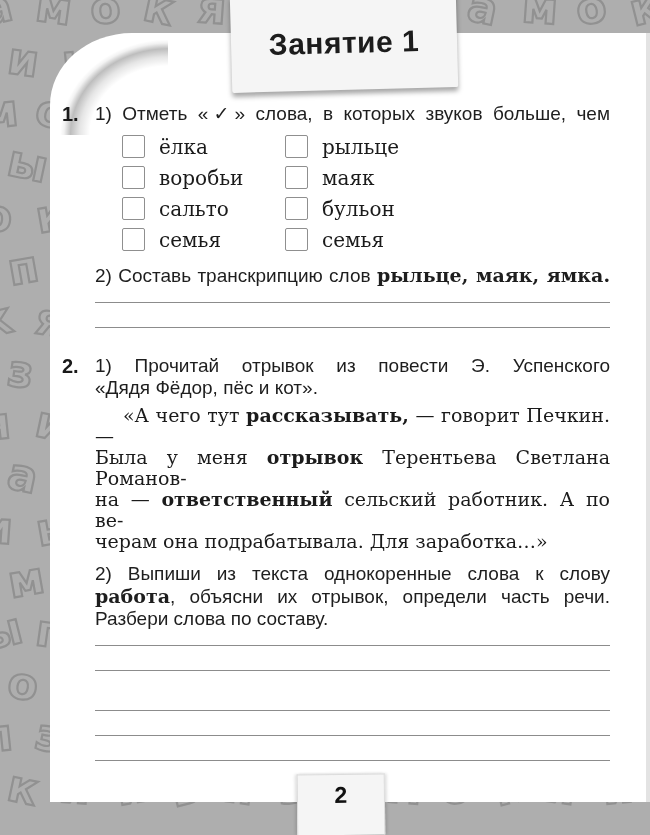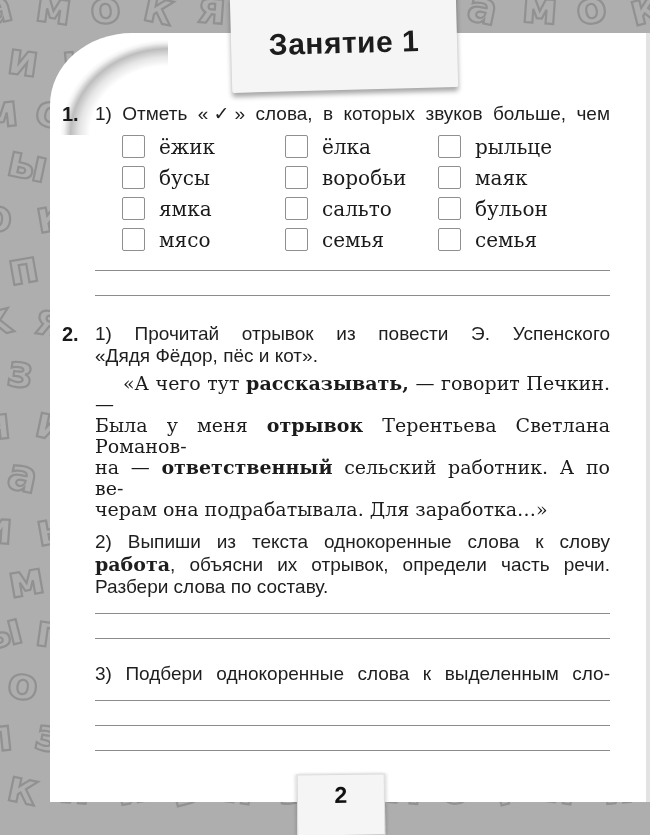--- a/index.html
+++ b/index.html
@@ -313,71 +313,56 @@
     <div id="exercises">
         <div class="ex">
           <span class="ex-num">1.</span>
           <div class="para instruction">
             <div class="ln j"><span>1) Отметь «✓» слова, в которых звуков больше, чем</span></div>
           </div>
           <div class="grid">
             <div class="gcol">
               <div class="grow">
                 <div class="cb"></div>
-                <span class="word">ёжик</span>
-              </div>
-              <div class="grow">
-                <div class="cb"></div>
-                <span class="word">бусы</span>
-              </div>
-              <div class="grow">
-                <div class="cb"></div>
-                <span class="word">ямка</span>
-              </div>
-              <div class="grow">
-                <div class="cb"></div>
-                <span class="word">мясо</span>
+                <span class="word">ёлка</span>
+              </div>
+              <div class="grow">
+                <div class="cb"></div>
+                <span class="word">воробьи</span>
+              </div>
+              <div class="grow">
+                <div class="cb"></div>
+                <span class="word">сальто</span>
+              </div>
+              <div class="grow">
+                <div class="cb"></div>
+                <span class="word">семья</span>
               </div>
             </div>
             <div class="gcol">
               <div class="grow">
                 <div class="cb"></div>
-                <span class="word">ёлка</span>
-              </div>
-              <div class="grow">
-                <div class="cb"></div>
-                <span class="word">воробьи</span>
-              </div>
-              <div class="grow">
-                <div class="cb"></div>
-                <span class="word">сальто</span>
+                <span class="word">рыльце</span>
+              </div>
+              <div class="grow">
+                <div class="cb"></div>
+                <span class="word">маяк</span>
+              </div>
+              <div class="grow">
+                <div class="cb"></div>
+                <span class="word">бульон</span>
               </div>
               <div class="grow">
                 <div class="cb"></div>
                 <span class="word">семья</span>
               </div>
             </div>
-            <div class="gcol">
-              <div class="grow">
-                <div class="cb"></div>
-                <span class="word">рыльце</span>
-              </div>
-              <div class="grow">
-                <div class="cb"></div>
-                <span class="word">маяк</span>
-              </div>
-              <div class="grow">
-                <div class="cb"></div>
-                <span class="word">бульон</span>
-              </div>
-              <div class="grow">
-                <div class="cb"></div>
-                <span class="word">семья</span>
-              </div>
-            </div>
+          </div>
+          <div class="para instruction">
+            <div class="ln j"><span>2) Составь транскрипцию слов </span><span class="seg-b">рыльце, маяк, ямка.</span></div>
           </div>
           <div class="wlines">
             <div class="wl"></div>
             <div class="wl"></div>
           </div>
         </div>
         <div class="ex">
           <span class="ex-num">2.</span>
           <div class="para instruction">
             <div class="ln j"><span>1) Прочитай отрывок из повести Э. Успенского</span></div>
@@ -392,21 +377,20 @@
           <div class="para instruction p-after-quote">
             <div class="ln j"><span>2) Выпиши из текста однокоренные слова к слову</span></div>
             <div class="ln j"><span class="seg-b">работа</span><span>, объясни их отрывок, определи часть речи.</span></div>
             <div class="ln"><span>Разбери слова по составу.</span></div>
           </div>
           <div class="wlines">
             <div class="wl"></div>
             <div class="wl"></div>
           </div>
           <div class="para instruction">
-            <div class="ln j"><span>3) Подбери однокоренные слова к выделенным сло-</span></div>
           </div>
           <div class="wlines">
             <div class="wl"></div>
             <div class="wl"></div>
             <div class="wl"></div>
           </div>
         </div>
       </div>
   </div>
 </div>

